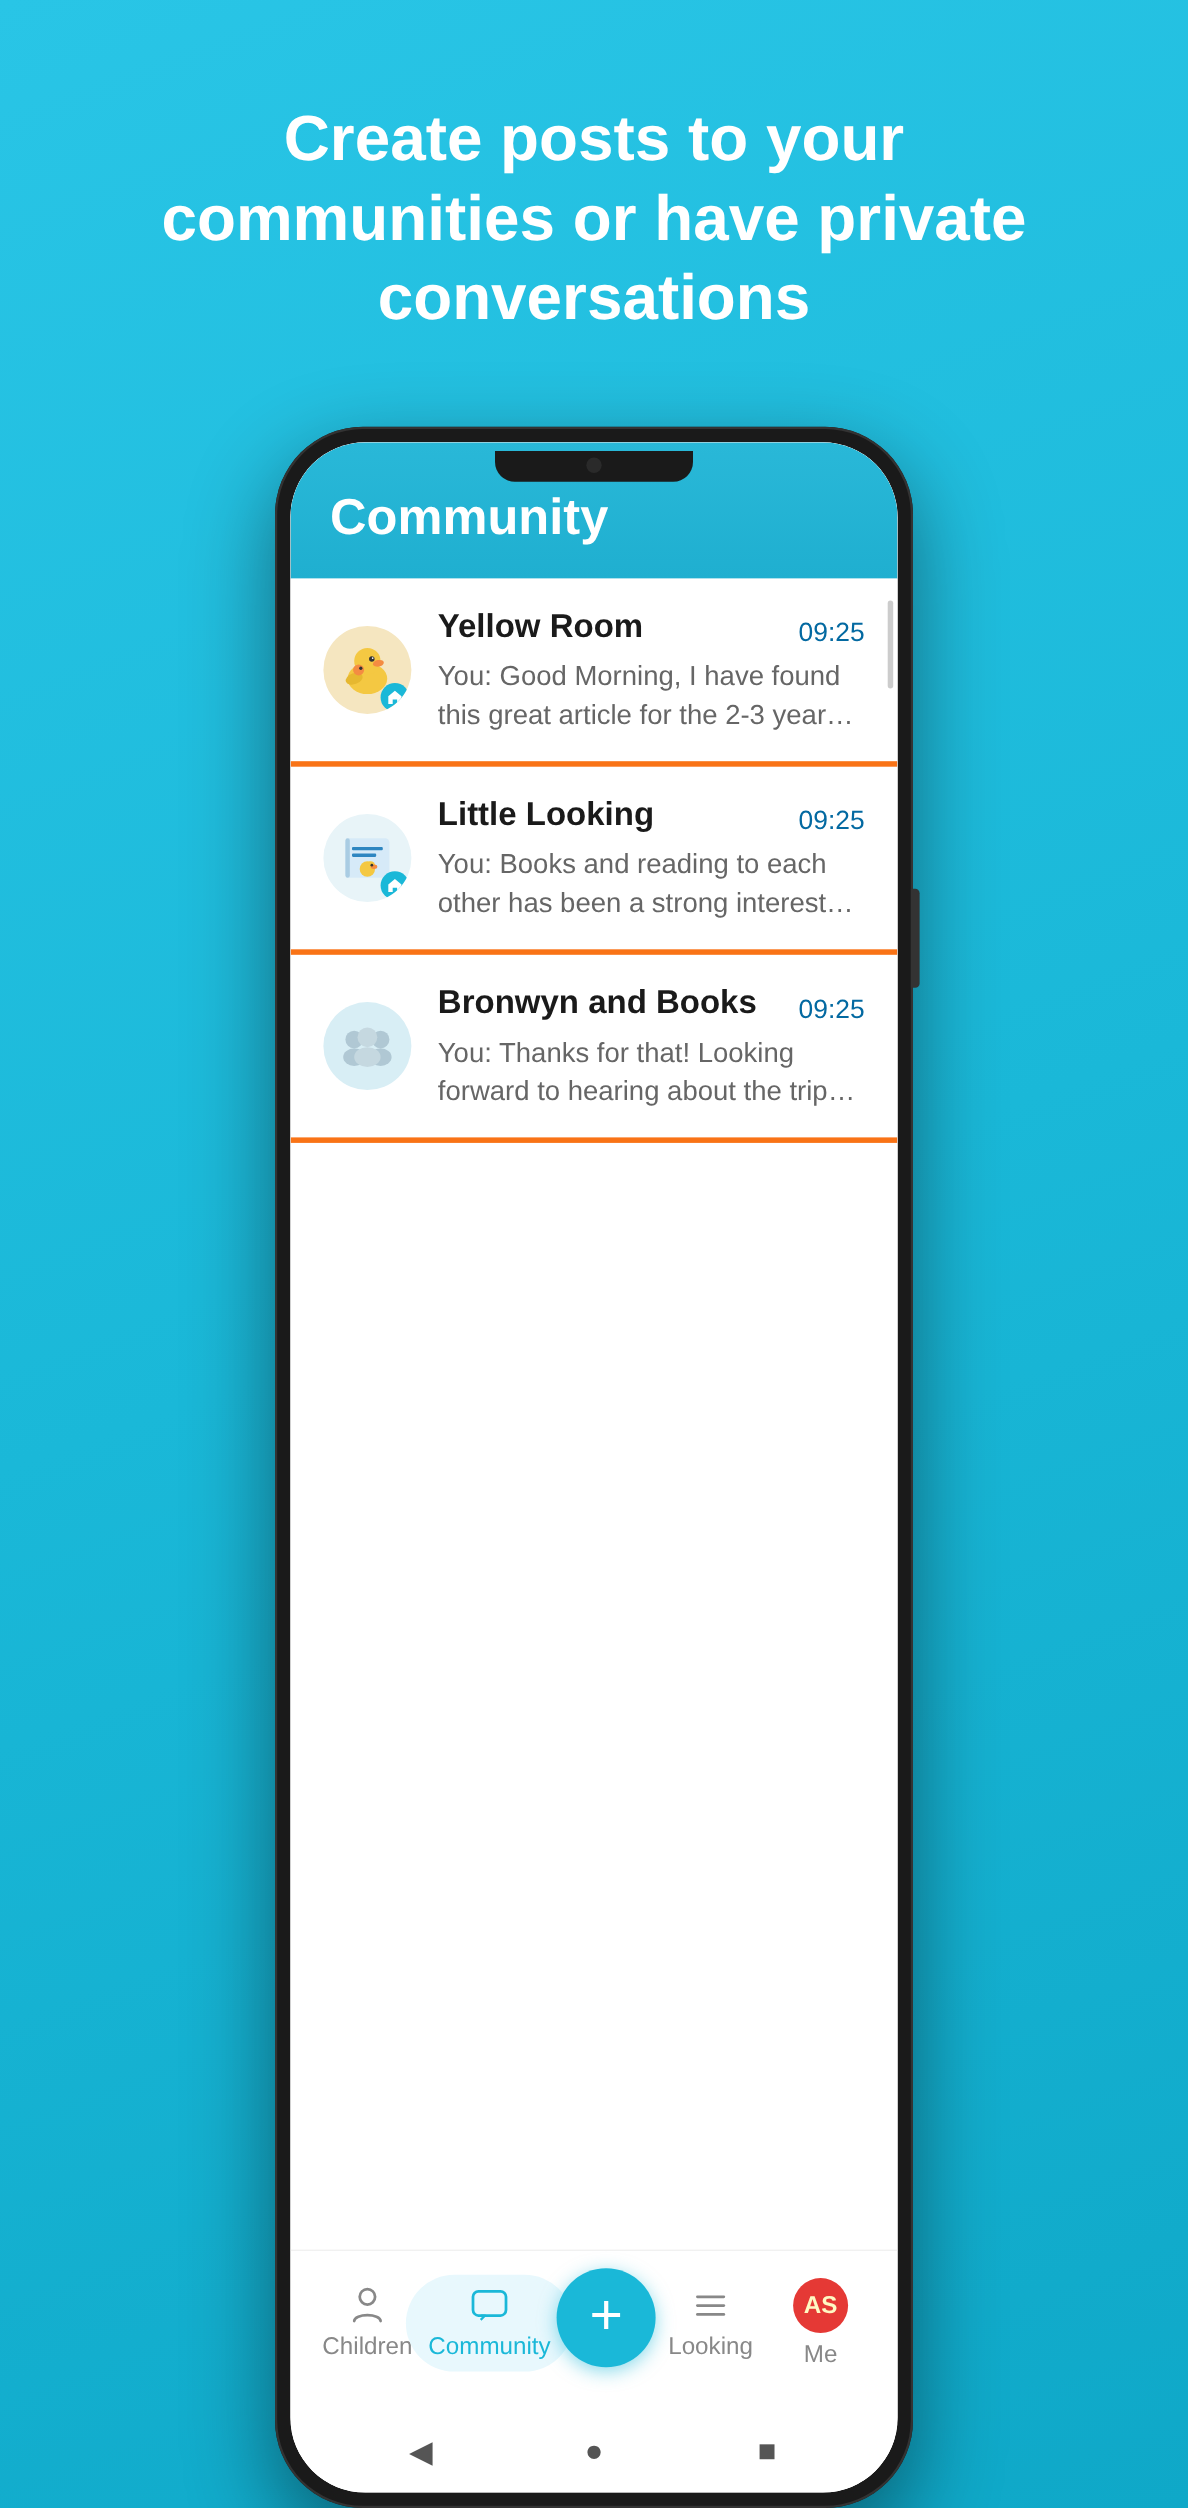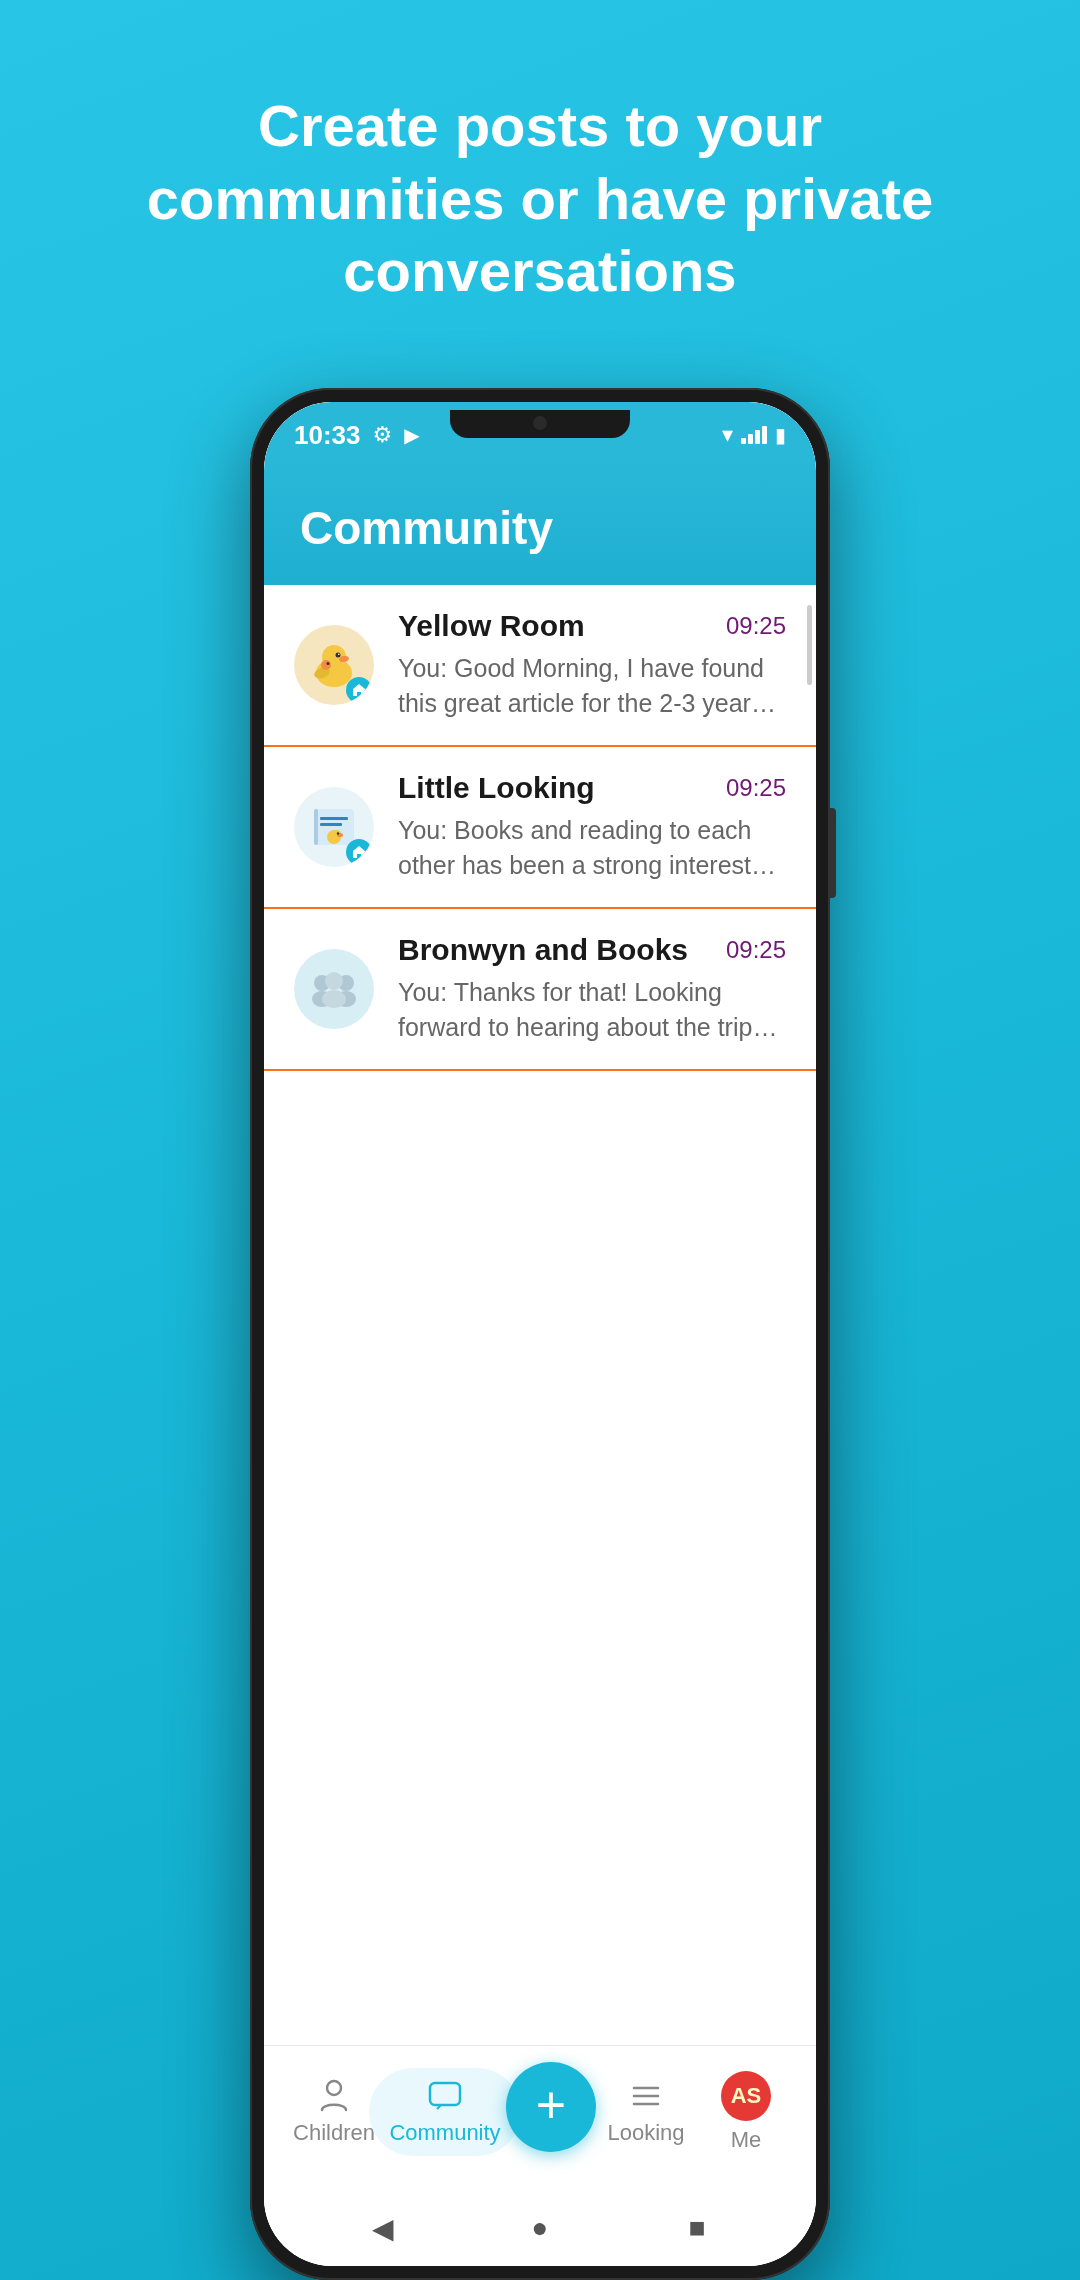--- a/index.html
+++ b/index.html
@@ -180,21 +180,21 @@
       background: #ccc;
       border-radius: 3px;
       z-index: 5;
     }
 
     
     .chat-item {
       display: flex;
       align-items: center;
       padding: 24px 30px;
-      border-bottom: 2px solid #f97316;
+      border-bottom: 5px solid #f97316;
       cursor: pointer;
       position: relative;
     }
 
     .chat-avatar {
       width: 80px;
       height: 80px;
       border-radius: 50%;
       flex-shrink: 0;
       margin-right: 24px;
@@ -251,22 +251,23 @@
     }
 
     .chat-name {
       font-size: 30px;
       font-weight: 600;
       color: #1a1a1a;
     }
 
     .chat-time {
       font-size: 24px;
-      color: #701a75;
-      flex-shrink: 0;
+      color: #0369a1;
+      flex-shrink: 0;
+      margin-top: 12px;
     }
 
     
     .bottom-nav {
       background: white;
       border-top: 1px solid #e8e8e8;
       display: flex;
       align-items: center;
       justify-content: space-around;
       padding: 16px 20px 36px 20px;
@@ -377,37 +378,20 @@
 
 <div class="phone-wrapper">
   <div class="phone-outer">
     <div class="phone-notch"></div>
     <div class="phone-camera"></div>
     <div class="phone-btn-right"></div>
 
     <div class="phone-inner">
       <div class="screen">
 
-        <div class="status-bar">
-          <div style="display:flex;align-items:center;gap:12px;">
-            <span class="status-time">10:33</span>
-            <span class="status-icon-gear">⚙</span>
-            <span class="status-icon-shield">▶</span>
-          </div>
-          <div class="status-right-icons">
-            <span class="wifi-icon">▾</span>
-            <div class="signal-bars">
-              <div class="signal-bar" style="height:6px;"></div>
-              <div class="signal-bar" style="height:10px;"></div>
-              <div class="signal-bar" style="height:14px;"></div>
-              <div class="signal-bar" style="height:18px;"></div>
-            </div>
-            <span class="battery-icon">▮</span>
-          </div>
-        </div>
 
         <div class="app-header">
           <span class="app-header-title">Community</span>
         </div>
 
         <div class="content-area">
           <div class="scroll-bar"></div>
 
           <div class="chat-item">
             <div class="chat-avatar avatar-yellow-room">

